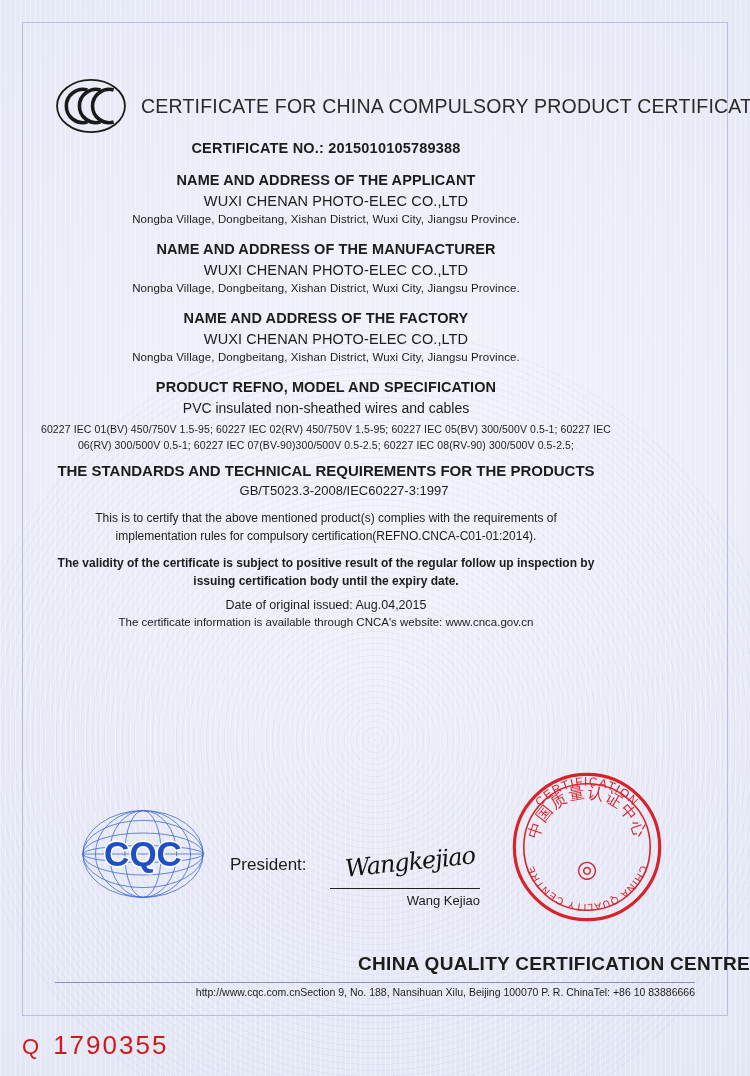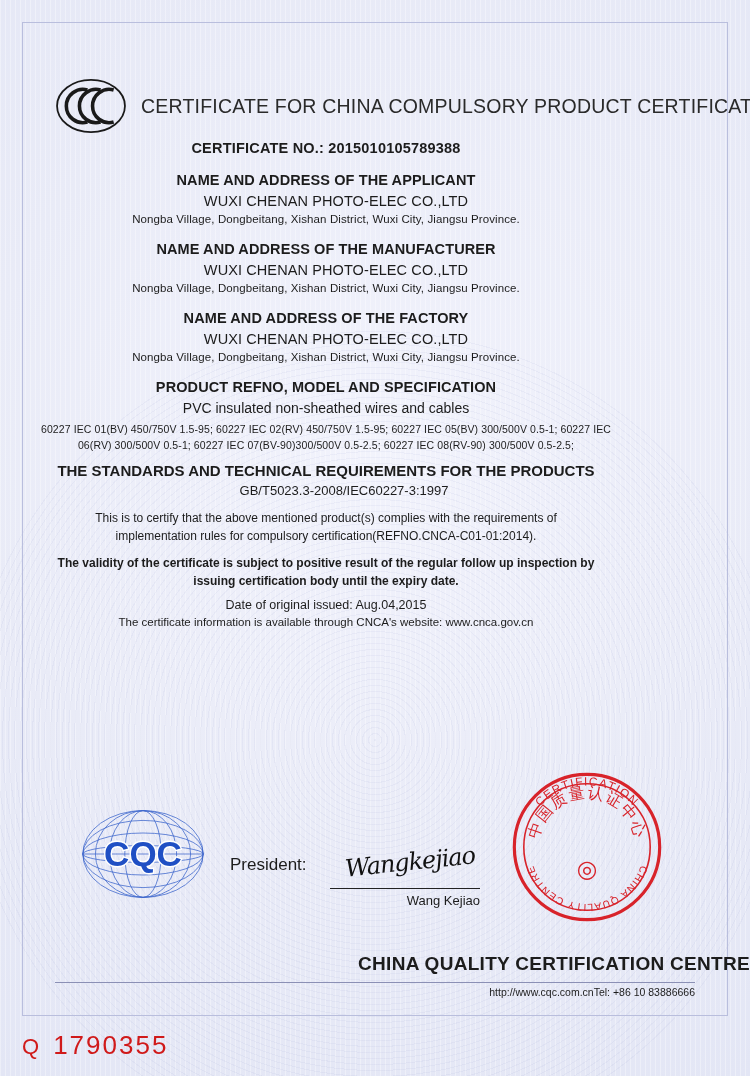--- a/index.html
+++ b/index.html
@@ -347,20 +347,21 @@
     <text font-family="DejaVu Sans, sans-serif" font-size="20" fill="#d8232a" letter-spacing="2">
       <textPath href="#sealArcInner" startOffset="50%" text-anchor="middle">中国质量认证中心</textPath>
     </text>
     <text x="100" y="138" text-anchor="middle" font-family="DejaVu Sans, sans-serif" font-size="30" fill="#d8232a">◎</text>
   </svg>
 
   <div class="footer-title">CHINA QUALITY CERTIFICATION CENTRE</div>
   <div class="footer-rule"></div>
   <div class="footer-row">
     <span>http://www.cqc.com.cn</span>
+    <span class="footer-center">Section 9,  No. 188, Nansihuan Xilu, Beijing  100070 P. R. China</span>
     <span>Tel: +86 10 83886666</span>
   </div>
 
   <div class="serial">
     <span class="serial-q">Q</span>
     <span class="serial-num">1790355</span>
   </div>
 
 </div>
 

